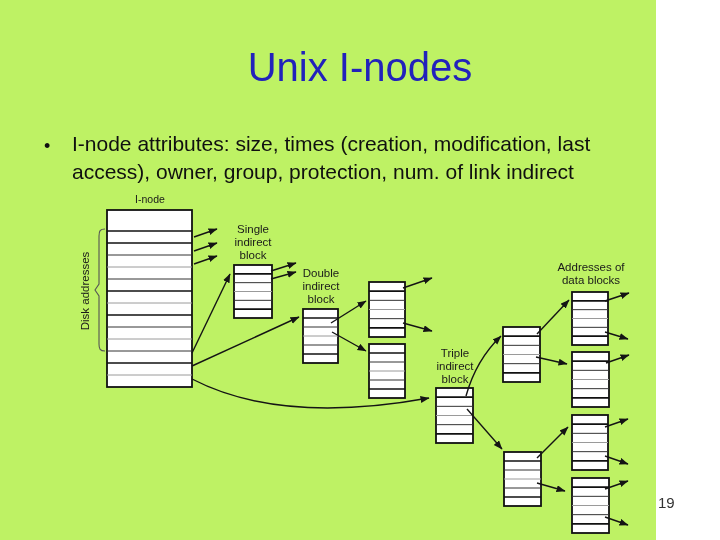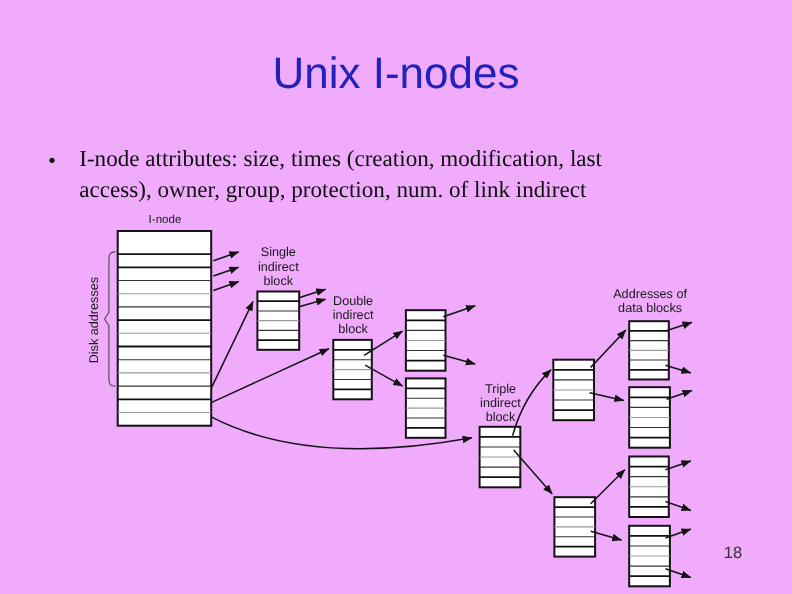--- a/index.html
+++ b/index.html
@@ -1,24 +1,24 @@
 <!DOCTYPE html>
 <html><head>
 <meta charset="utf-8">
 <style>
   * { margin:0; padding:0; box-sizing:border-box; }
   html,body { width:720px; height:540px; }
   body { background:#ffffff; font-family:"Liberation Sans", sans-serif; position:relative; overflow:hidden; }
-  .slide { position:absolute; left:0; top:0; width:720px; height:540px; background:#f0abfc; }
+  .slide { position:absolute; left:0; top:0; width:656px; height:540px; background:#bef264; }
   .title { position:absolute; top:45px; left:0; width:720px; text-align:center;
            font-size:40px; font-weight:400; color:#2222BB; }
   .bullet-row { position:absolute; top:130px; left:44px; width:640px; display:flex;
                 font-size:21px; color:#101010; line-height:28px; }
   .bullet-marker { width:28px; font-size:18px; padding-top:2px; flex:0 0 28px; }
-  .bullet-text { flex:1;font-family:Liberation Serif, serif; }
+  .bullet-text { flex:1; }
   .pagenum { position:absolute; left:658px; top:494px; font-size:15px; color:#333333; }
   svg.diagram { position:absolute; left:0; top:0; }
   svg text { font-family:"Liberation Sans", sans-serif; fill:#1a1a1a; }
   .blk { fill:#ffffff; stroke:#111111; stroke-width:1.8; }
   .rl-h { stroke:#111111; stroke-width:1.6; }
   .rl-m { stroke:#333333; stroke-width:1; }
   .rl-g { stroke:#9a9a9a; stroke-width:1; }
   .arrow { stroke:#141414; stroke-width:1.4; fill:none; }
   .bracket { stroke:#555555; stroke-width:1.1; fill:none; }
   .dlabel  { font-size:11.5px; text-anchor:middle; }
@@ -201,14 +201,14 @@
 
     <line class="arrow" marker-end="url(#ah)" x1="605" y1="301" x2="629" y2="293"></line>
     <line class="arrow" marker-end="url(#ah)" x1="605" y1="332" x2="628" y2="339"></line>
     <line class="arrow" marker-end="url(#ah)" x1="606" y1="363" x2="629" y2="355"></line>
     <line class="arrow" marker-end="url(#ah)" x1="605" y1="427" x2="628" y2="419"></line>
     <line class="arrow" marker-end="url(#ah)" x1="605" y1="456" x2="628" y2="464"></line>
     <line class="arrow" marker-end="url(#ah)" x1="605" y1="489" x2="628" y2="481"></line>
     <line class="arrow" marker-end="url(#ah)" x1="605" y1="517" x2="628" y2="525"></line>
   </svg>
 
-  <div class="pagenum">18</div>
+  <div class="pagenum">19</div>
 </div>
 
 </body></html>

